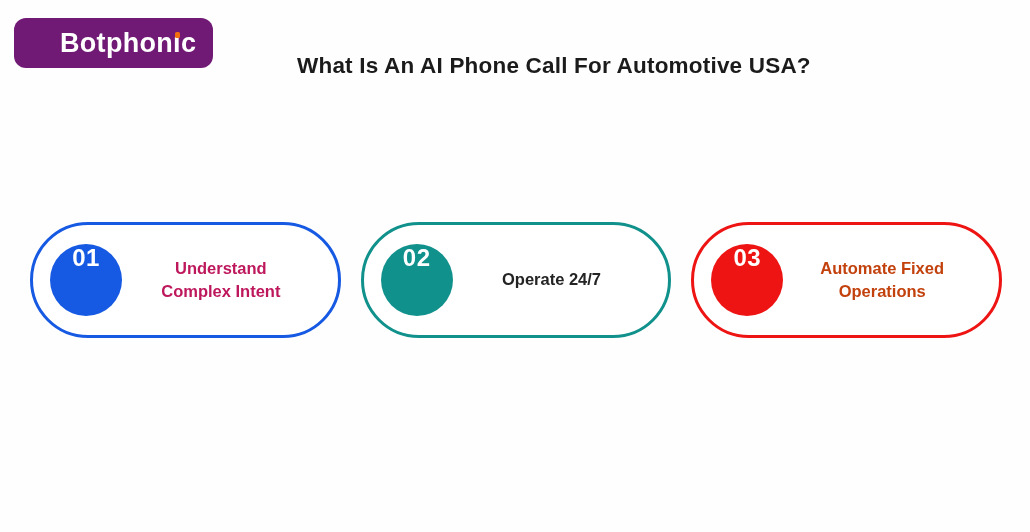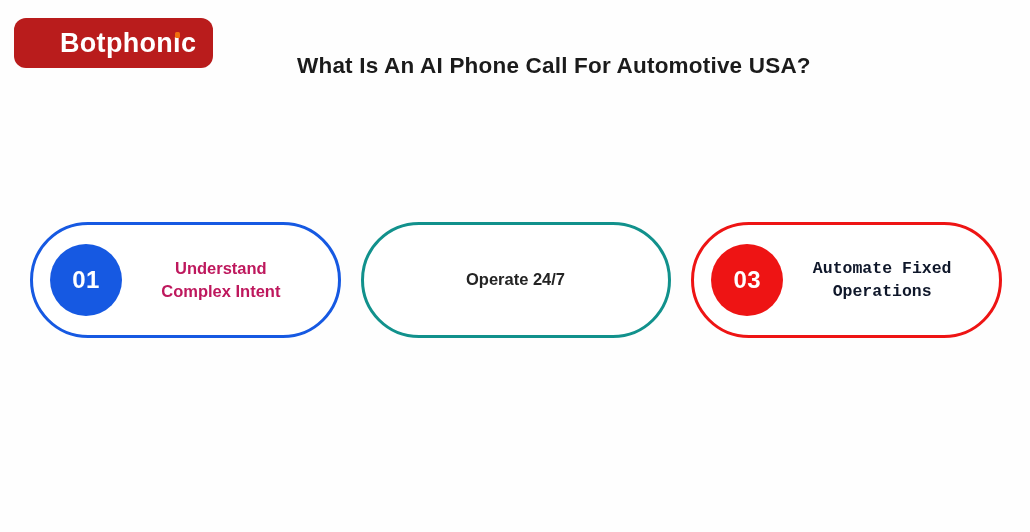--- a/index.html
+++ b/index.html
@@ -73,21 +73,21 @@
     display: flex;
     align-items: center;
     padding: 0 18px 0 17px;
   }
   .step-circle {
     flex: none;
     width: 72px;
     height: 72px;
     border-radius: 50%;
     display: flex;
-    align-items: center;
+    align-items: flex-start;
     justify-content: center;
     background: #888888;
     color: #FFFFFF;
     font-size: 24px;
     font-weight: bold;
     letter-spacing: 0.5px;
   }
   .step-label {
     flex: 1;
     text-align: center;
@@ -95,41 +95,44 @@
     font-weight: bold;
     line-height: 1.4;
     color: #242424;
     white-space: pre-line;
     padding: 0 2px;
   }
 </style>
 </head>
 <body style="background: rgb(254, 254, 254);">
 
-<div class="logo-badge" style="background: #b91c1c; color: rgb(255, 255, 255); padding-left: 46px;">
+<div class="logo-badge" style="background: #701a75; color: rgb(255, 255, 255); padding-left: 46px;">
   <span><span>Botphon</span><span class="logo-i"><span>ı</span><span class="i-dot" style="background: rgb(240, 110, 14);"></span></span><span>c</span></span>
 </div>
 
 <h1 class="page-title" style="color: rgb(27, 27, 27); margin-top: 22px;">What Is An AI Phone Call For Automotive USA?</h1>
 
 <div class="steps-row">
 
   <div class="step-card" style="border-color: rgb(22, 89, 226);">
     <div class="step-circle" style="background: rgb(22, 89, 226); color: rgb(255, 255, 255);">
       <span>01</span>
     </div>
     <div class="step-label" style="color: #be185d;">Understand
 Complex Intent</div>
   </div>
 
   <div class="step-card" style="border-color: rgb(17, 145, 140);">
+    <div class="step-circle" style="background: rgb(17, 145, 140); color: rgb(255, 255, 255);">
+      <span>02</span>
+    </div>
     <div class="step-label" style="color: rgb(36, 36, 36);">Operate 24/7</div>
   </div>
 
   <div class="step-card" style="border-color: rgb(238, 20, 20);">
     <div class="step-circle" style="background: rgb(238, 20, 20); color: rgb(255, 255, 255);">
       <span>03</span>
     </div>
-    <div class="step-label" style="color: #0f172a; font-family: Liberation Mono, monospace;">Automate Fixed
+    <div class="step-label" style="color: #c2410c;">Automate Fixed
 Operations</div>
   </div>
 
 </div>
 
 </body></html>

